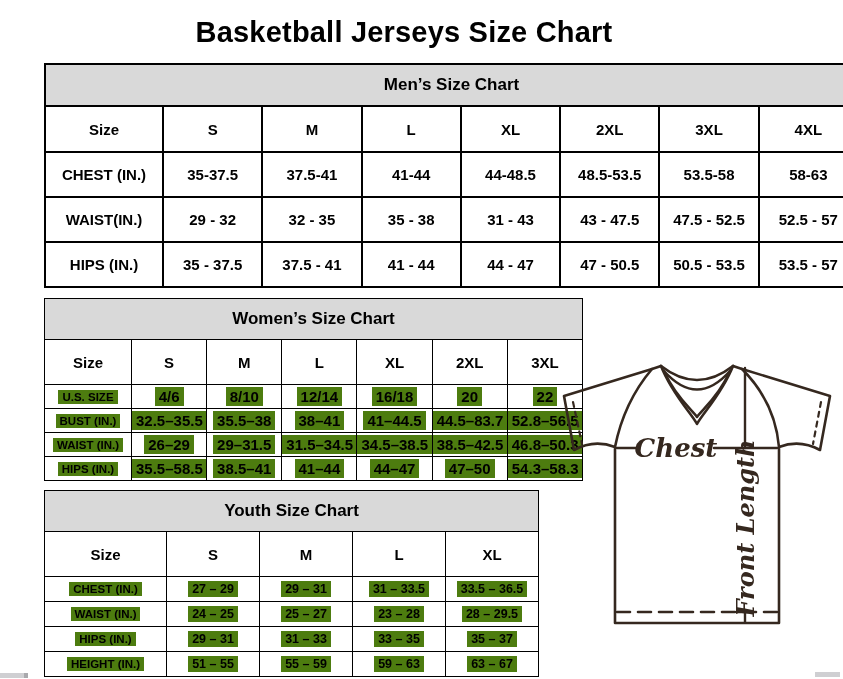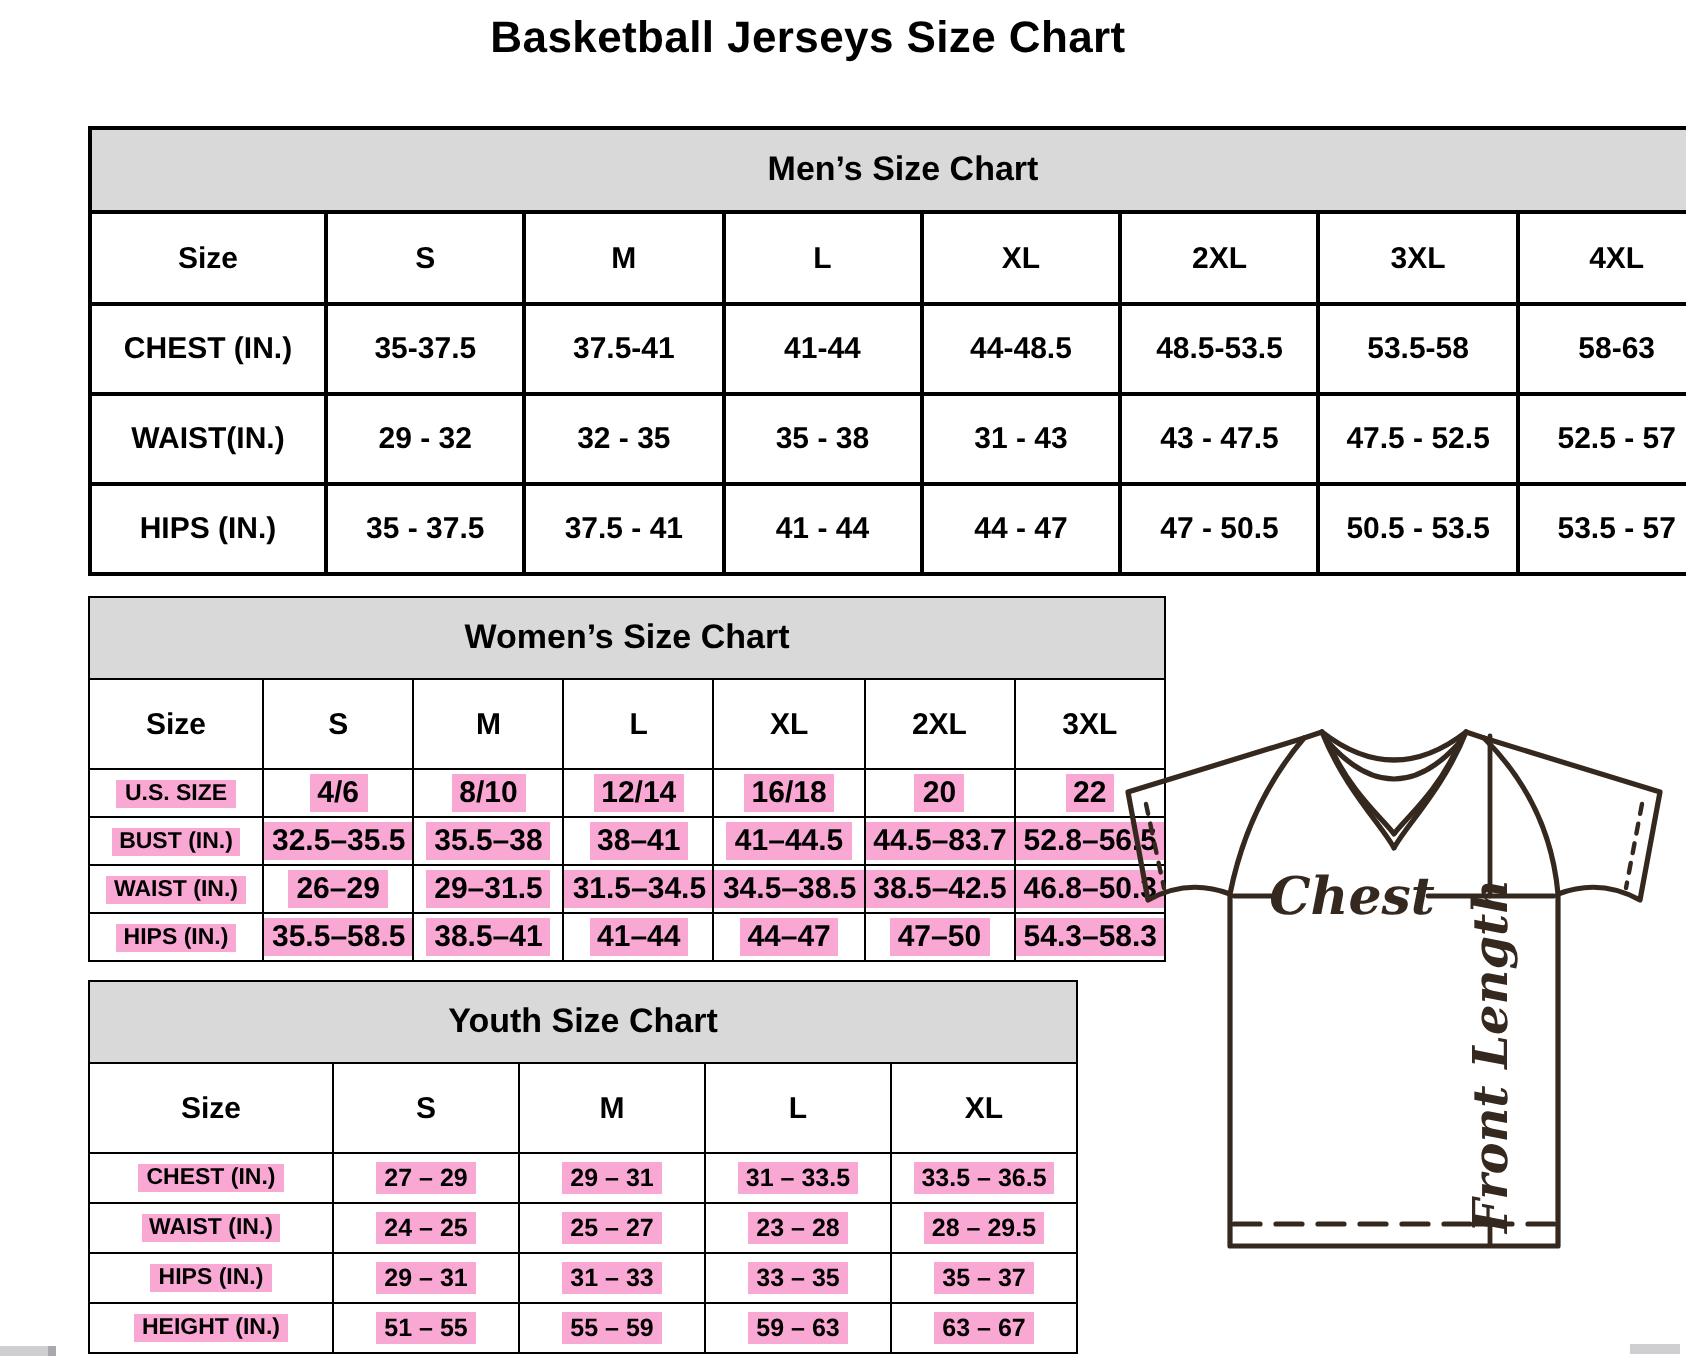--- a/index.html
+++ b/index.html
@@ -5,23 +5,23 @@
   html,body{margin:0;padding:0;}
   body{
     position:relative;
     width:843px;height:679px;
     background:#ffffff;
     font-family:"Liberation Sans", sans-serif;
     color:#000;
     overflow:hidden;
   }
   .page-title{
-    position:absolute;left:0;top:6px;width:808px;
+    position:absolute;left:0;top:16px;width:808px;
     text-align:center;
-    font-size:22px;font-weight:bold;margin:0;
+    font-size:29px;font-weight:bold;margin:0;
     letter-spacing:.2px;
   }
   .chart{position:absolute;padding-left:30px;}
   .chart table{
     width:100%;
     border-collapse:collapse;
     table-layout:fixed;
   }
   .chart th,.chart td{
     text-align:center;vertical-align:middle;
@@ -43,21 +43,21 @@
   .womens tbody th{height:23px;font-size:11.5px;}
   .womens tbody td{height:23px;font-size:15px;}
   
   .youth{left:14px;top:490px;width:495px;border-radius:19px;}
   .youth th,.youth td{border:1.5px solid #000;}
   .youth .tbl-title{height:40px;font-size:17px;background:#d9d9d9;}
   .youth .header-row th{height:44px;font-size:15px;}
   .youth tbody th{height:24px;font-size:11.5px;}
   .youth tbody td{height:24px;font-size:12.5px;}
   
-  .chip{background:#f9a8d4;padding:1px 4px;}
+  .chip{background:#4d7c0f;padding:1px 4px;}
   
   .jersey{position:absolute;left:556px;top:360px;width:287px;height:295px;}
   .jersey text{
     font-family:"DejaVu Serif", serif;
     font-style:italic;font-weight:bold;
     fill:#35281f;
   }
   
   .scroll-frag{position:absolute;background:#cfcfd2;}
   .scroll-frag-left{left:0;top:673px;width:24px;height:5px;border-right:4px solid #a9a9ad;}

